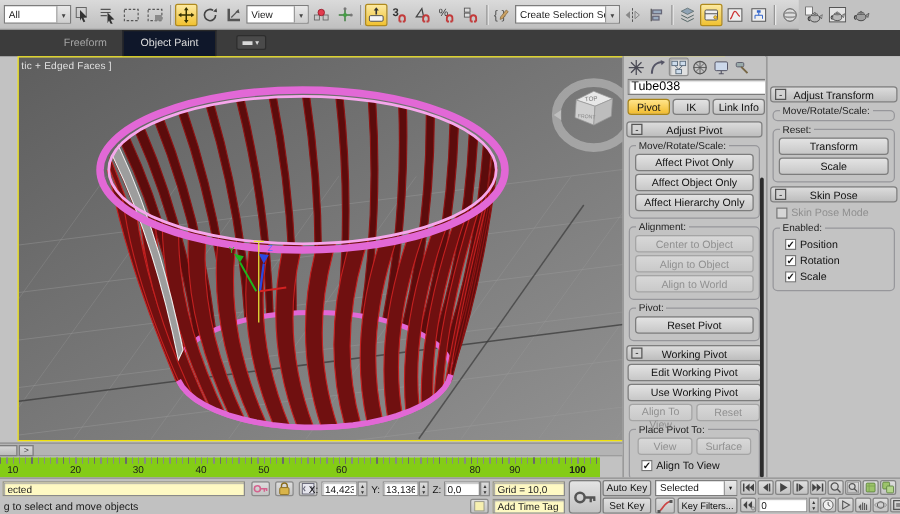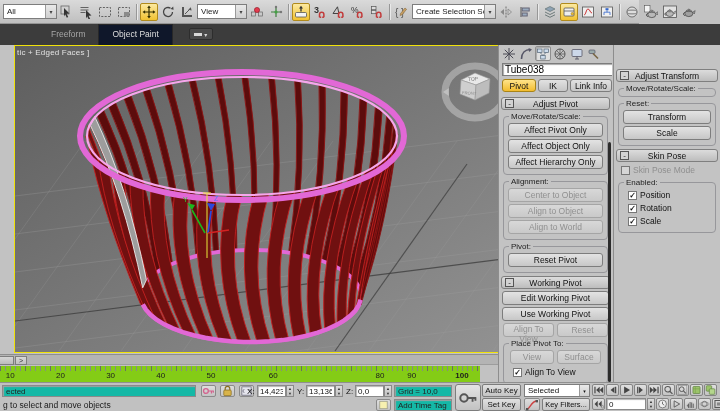--- a/index.html
+++ b/index.html
@@ -59,21 +59,21 @@
   #ts-handle{position:absolute;left:-22px;top:1px;width:36px;height:9px;background:linear-gradient(#d6d6d6,#bcbcbc);border:1px solid #7e7e7e;}
   #ts-next{position:absolute;left:15px;top:1px;width:12px;height:9px;background:linear-gradient(#d9d9d9,#c0c0c0);border:1px solid #7e7e7e;
     font-size:7px;line-height:7px;text-align:center;color:#333;}
   #track-bar{position:absolute;left:0;top:366px;width:480px;height:16px;background:#84cc16;}
   #tb-ticks{position:absolute;left:0;top:0;width:480px;height:5px;
     background:repeating-linear-gradient(90deg,#6a6a6a 0 1px,transparent 1px 25.1px),repeating-linear-gradient(90deg,#878787 0 1px,transparent 1px 5.02px);}
   #tb-labels{position:absolute;left:0;top:5px;width:480px;height:10px;}
   #tb-labels span{position:absolute;font-size:8px;color:#1c1c1c;transform:translateX(-50%);}
   
   #bottom-bar{position:absolute;left:0;top:382px;width:720px;height:29px;background:#c1c1c1;border-top:1px solid #8f8f8f;}
-  .sunken{background:#14b8a6;border:1px solid #8a8a8a;box-shadow:inset 1px 1px 1px #a0a0a0;font-size:8px;color:#222;}
+  .sunken{background:#fef9c3;border:1px solid #8a8a8a;box-shadow:inset 1px 1px 1px #a0a0a0;font-size:8px;color:#222;}
   #status-field{position:absolute;left:2px;top:2px;width:194px;height:12px;padding:1px 3px;}
   .mini-btn{position:absolute;width:15px;height:12px;top:2px;background:linear-gradient(#dedede,#c3c3c3);border:1px solid #8a8a8a;border-radius:2px;
     display:flex;align-items:center;justify-content:center;}
   .coord-lab{position:absolute;top:4px;font-size:8px;color:#111;}
   .coord-field{position:absolute;top:2px;width:29px;height:12px;padding:0 2px;font-size:8px;background:#fff;border:1px solid #8a8a8a;box-shadow:inset 1px 1px 1px #b5b5b5;color:#111;}
   .spin{position:absolute;top:2px;width:8px;height:12px;display:flex;flex-direction:column;background:linear-gradient(#dcdcdc,#c2c2c2);border:1px solid #8a8a8a;}
   .spin i{font-style:normal;font-size:4px;line-height:5px;text-align:center;color:#333;}
   #grid-box{position:absolute;left:394px;top:2px;width:58px;height:12px;padding:1px 3px;}
   #prompt-line{position:absolute;left:3px;top:17px;font-size:8.5px;color:#1a1a1a;text-align:center;}
   #offset-icon{top:16px;}

